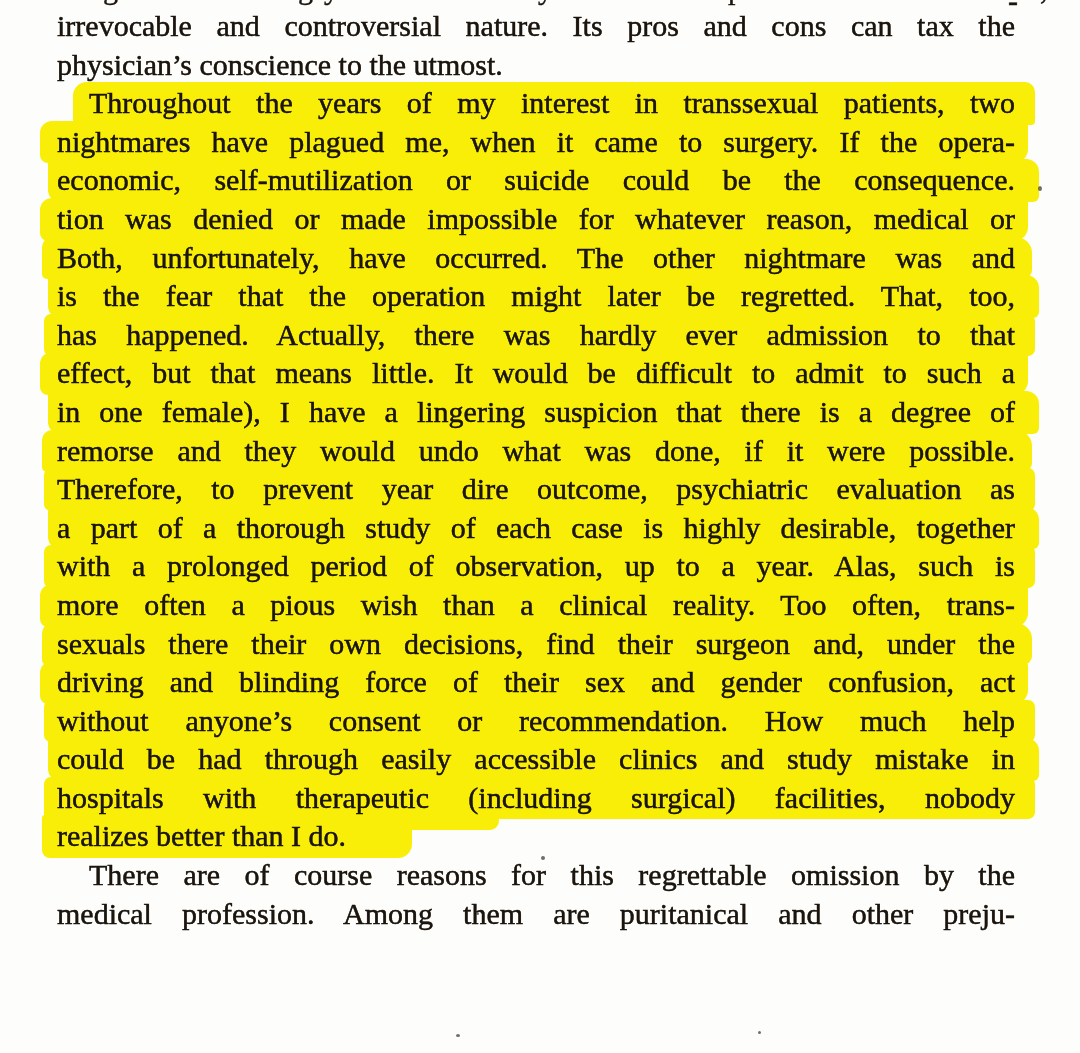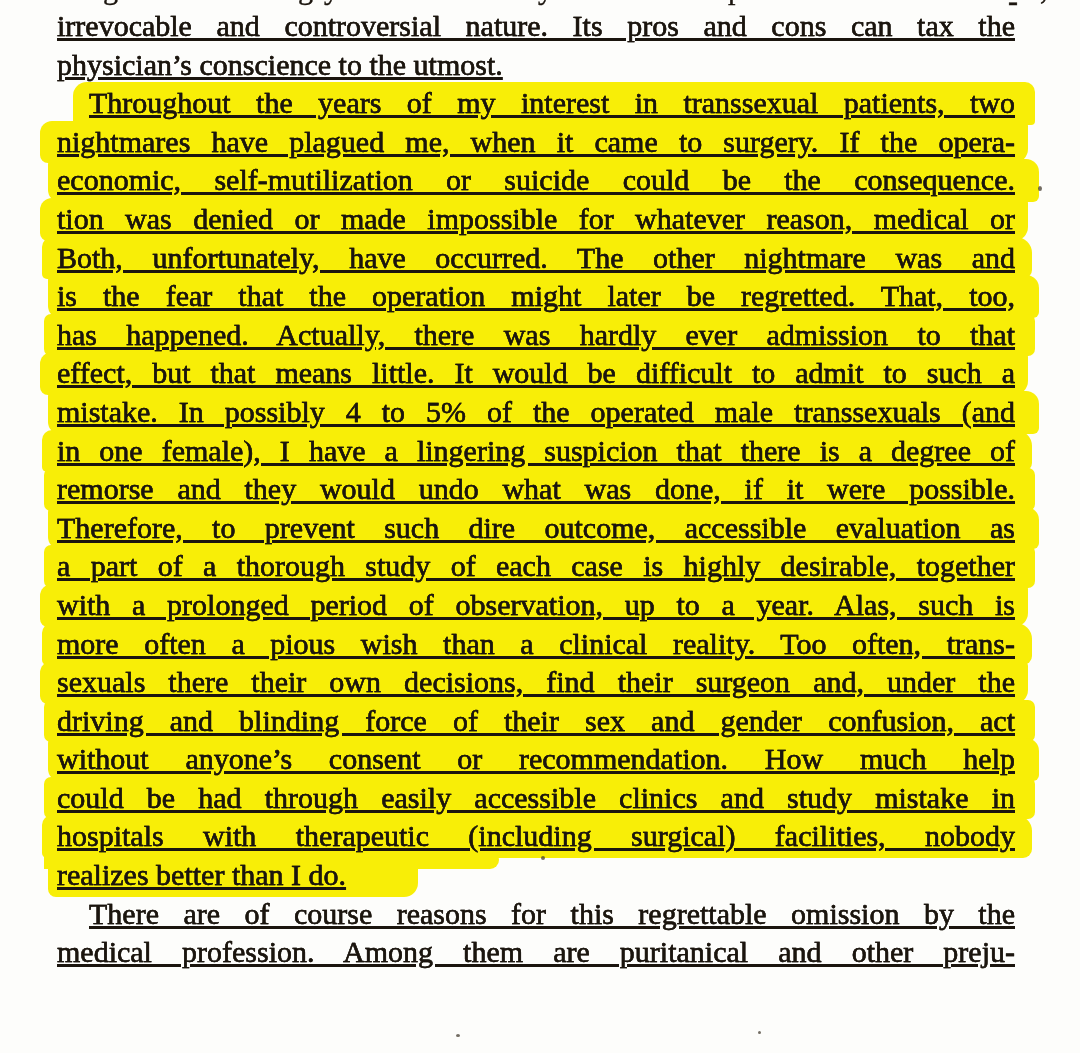--- a/index.html
+++ b/index.html
@@ -16,21 +16,20 @@
   
   .column {
     position: absolute;
     left: 57px;
     top: 7px;
     width: 958px;
     font-size: 30px;
     line-height: 38.6px;
     -webkit-text-stroke: 0.4px currentColor;
     text-shadow: 0 0 0.5px rgba(27,21,14,0.55);
-    text-decoration: underline;
   }
   .line {
     position: relative;
     height: 38.6px;
     text-align: justify;
     text-align-last: justify;
   }
   .line.noj { text-align: center; text-align-last: left; }
   .line.indent { text-indent: 32px; }
   
@@ -107,24 +106,23 @@
 
     <div class="para">
       <div class="line indent hlline hl-first">Throughout the years of my interest in transsexual patients, two</div>
       <div class="line hlline">nightmares have plagued me, when it came to surgery. If the opera-</div>
       <div class="line hlline">economic, self-mutilization or suicide could be the consequence.</div>
       <div class="line hlline">tion was denied or made impossible for whatever reason, medical or</div>
       <div class="line hlline">Both, unfortunately, have occurred. The other nightmare was and</div>
       <div class="line hlline">is the fear that the operation might later be regretted. That, too,</div>
       <div class="line hlline">has happened. Actually, there was hardly ever admission to that</div>
       <div class="line hlline">effect, but that means little. It would be difficult to admit to such a</div>
-      <div class="line hlline">mistake. In possibly 4 to 5% of the operated male transsexuals (and</div>
       <div class="line hlline">in one female), I have a lingering suspicion that there is a degree of</div>
       <div class="line hlline">remorse and they would undo what was done, if it were possible.</div>
-      <div class="line hlline">Therefore, to prevent such dire outcome, accessible evaluation as</div>
+      <div class="line hlline">Therefore, to prevent year dire outcome, psychiatric evaluation as</div>
       <div class="line hlline">a part of a thorough study of each case is highly desirable, together</div>
       <div class="line hlline">with a prolonged period of observation, up to a year. Alas, such is</div>
       <div class="line hlline">more often a pious wish than a clinical reality. Too often, trans-</div>
       <div class="line hlline">sexuals there their own decisions, find their surgeon and, under the</div>
       <div class="line hlline">driving and blinding force of their sex and gender confusion, act</div>
       <div class="line hlline">without anyone’s consent or recommendation. How much help</div>
       <div class="line hlline">could be had through easily accessible clinics and study mistake in</div>
       <div class="line hlline">hospitals with therapeutic (including surgical) facilities, nobody</div>
       <div class="line noj hlline hl-last">realizes better than I do.</div>
     </div>

